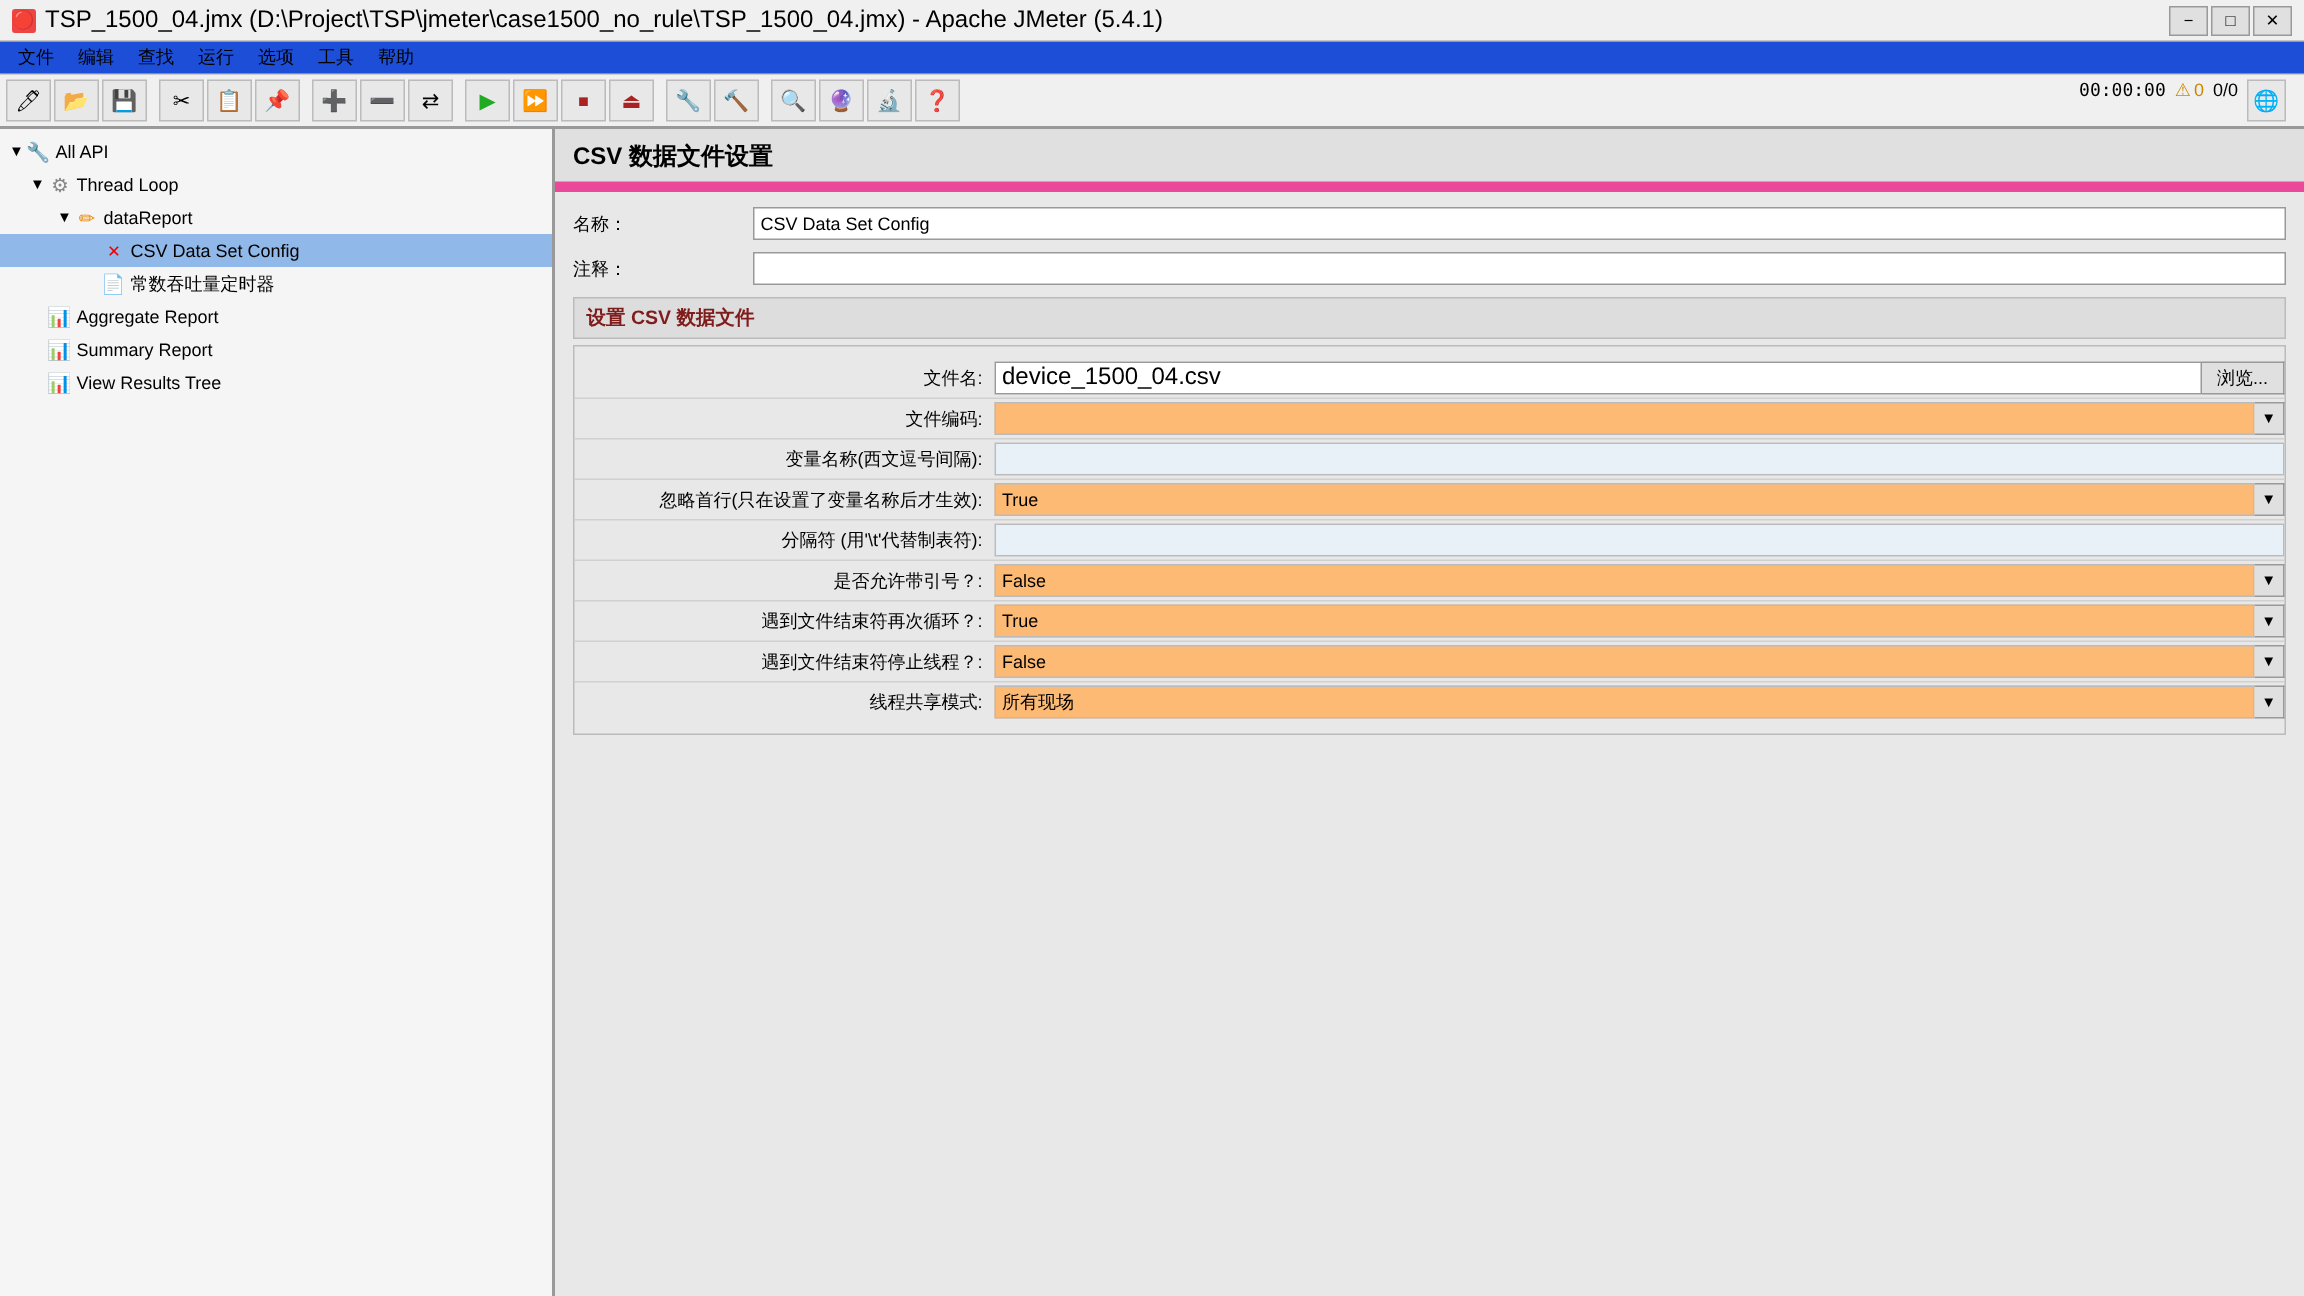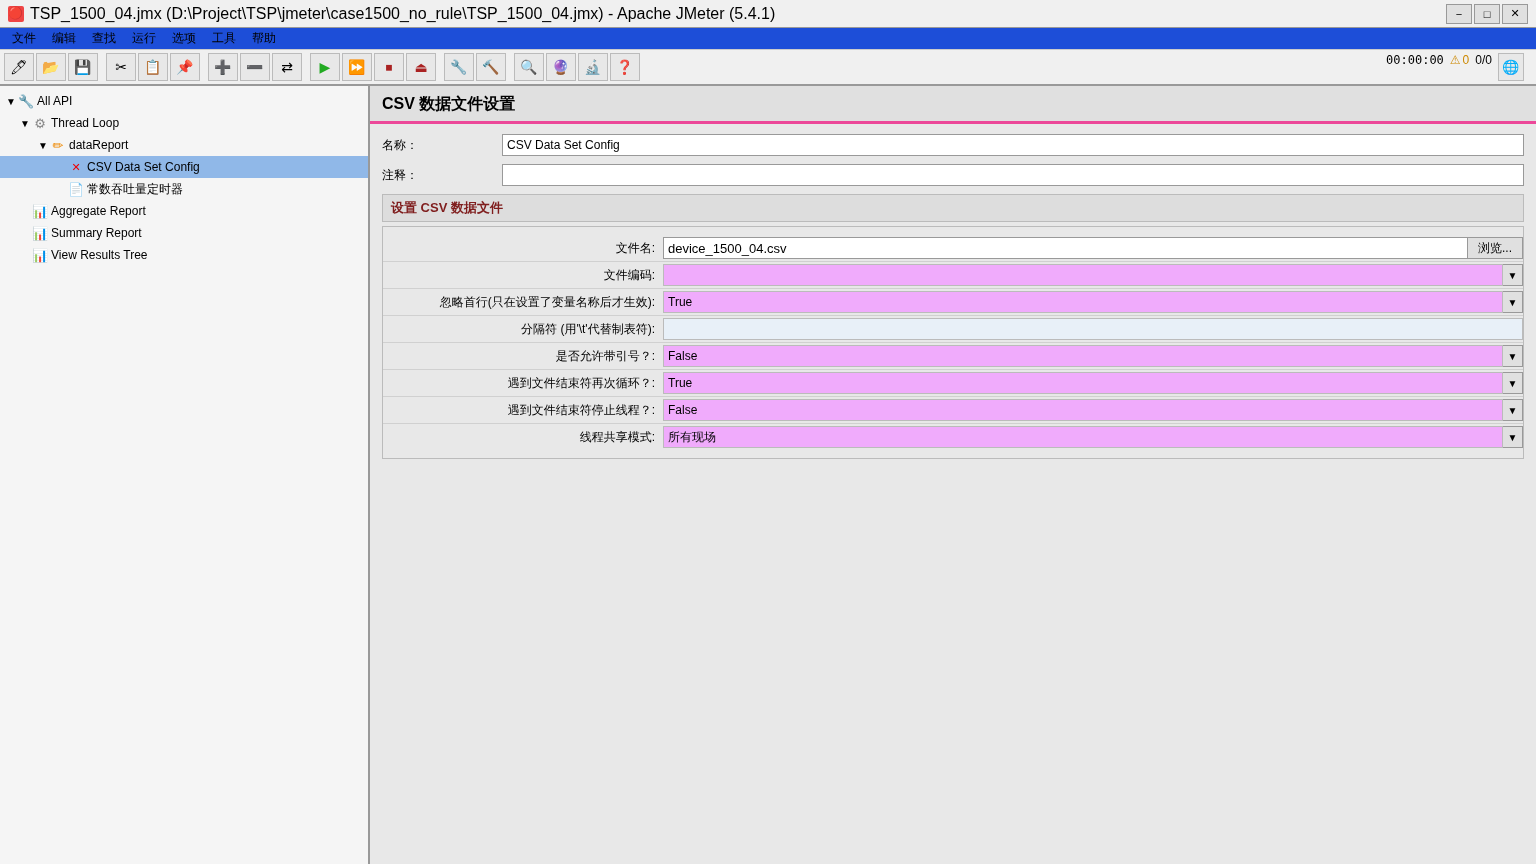--- a/index.html
+++ b/index.html
@@ -116,21 +116,21 @@
     }
 
     
     #csv-panel {
       background: #e8e8e8;
       padding: 0;
     }
     .panel-header {
       background: #e0e0e0;
       padding: 8px 12px 6px 12px;
-      border-bottom: 3px solid #ec4899;
+      border-bottom: 7px solid #ec4899;
     }
     .panel-title {
       font-size: 16px;
       font-weight: bold;
       color: #000;
     }
     .form-area {
       padding: 8px 12px;
     }
     .form-row {
@@ -197,21 +197,21 @@
       align-items: center;
     }
     .inner-select {
       flex: 1;
       display: flex;
       align-items: center;
     }
     .inner-select-field {
       flex: 1;
       height: 22px;
-      background: #f0abfc;
+      background: #fdba74;
       border: 1px solid #bbb;
       font-size: 12px;
       padding: 0 4px;
     }
     .select-arrow-btn {
       width: 20px; height: 22px;
       background: #e0e0e0;
       border: 1px solid #999;
       border-left: none;
       display: flex; align-items: center; justify-content: center;
@@ -220,21 +220,21 @@
 
     .file-row {
       display: flex;
       align-items: center;
     }
     .file-input {
       flex: 1;
       height: 22px;
       border: 1px solid #999;
       background: #fff;
-      font-size: 13px;
+      font-size: 16px;
       padding: 0 4px;
     }
     .browse-btn {
       height: 22px;
       padding: 0 10px;
       background: #e0e0e0;
       border: 1px solid #999;
       border-left: none;
       cursor: pointer;
       font-size: 12px;
@@ -390,20 +390,26 @@
           </div>
 
           <div class="inner-row">
             <span class="inner-label">文件编码:</span>
             <div class="inner-select">
               <input class="inner-select-field" type="text" value="" style="">
               <div class="select-arrow-btn">▼</div>
             </div>
           </div>
 
+          <div class="inner-row">
+            <span class="inner-label">变量名称(西文逗号间隔):</span>
+            <div class="inner-value">
+              <input style="background: transparent; border: none; width: 100%; font-size: 12px;" type="text" value="">
+            </div>
+          </div>
 
           <div class="inner-row">
             <span class="inner-label">忽略首行(只在设置了变量名称后才生效):</span>
             <div class="inner-select">
               <input class="inner-select-field" type="text" value="True" style="">
               <div class="select-arrow-btn">▼</div>
             </div>
           </div>
 
           <div class="inner-row">

